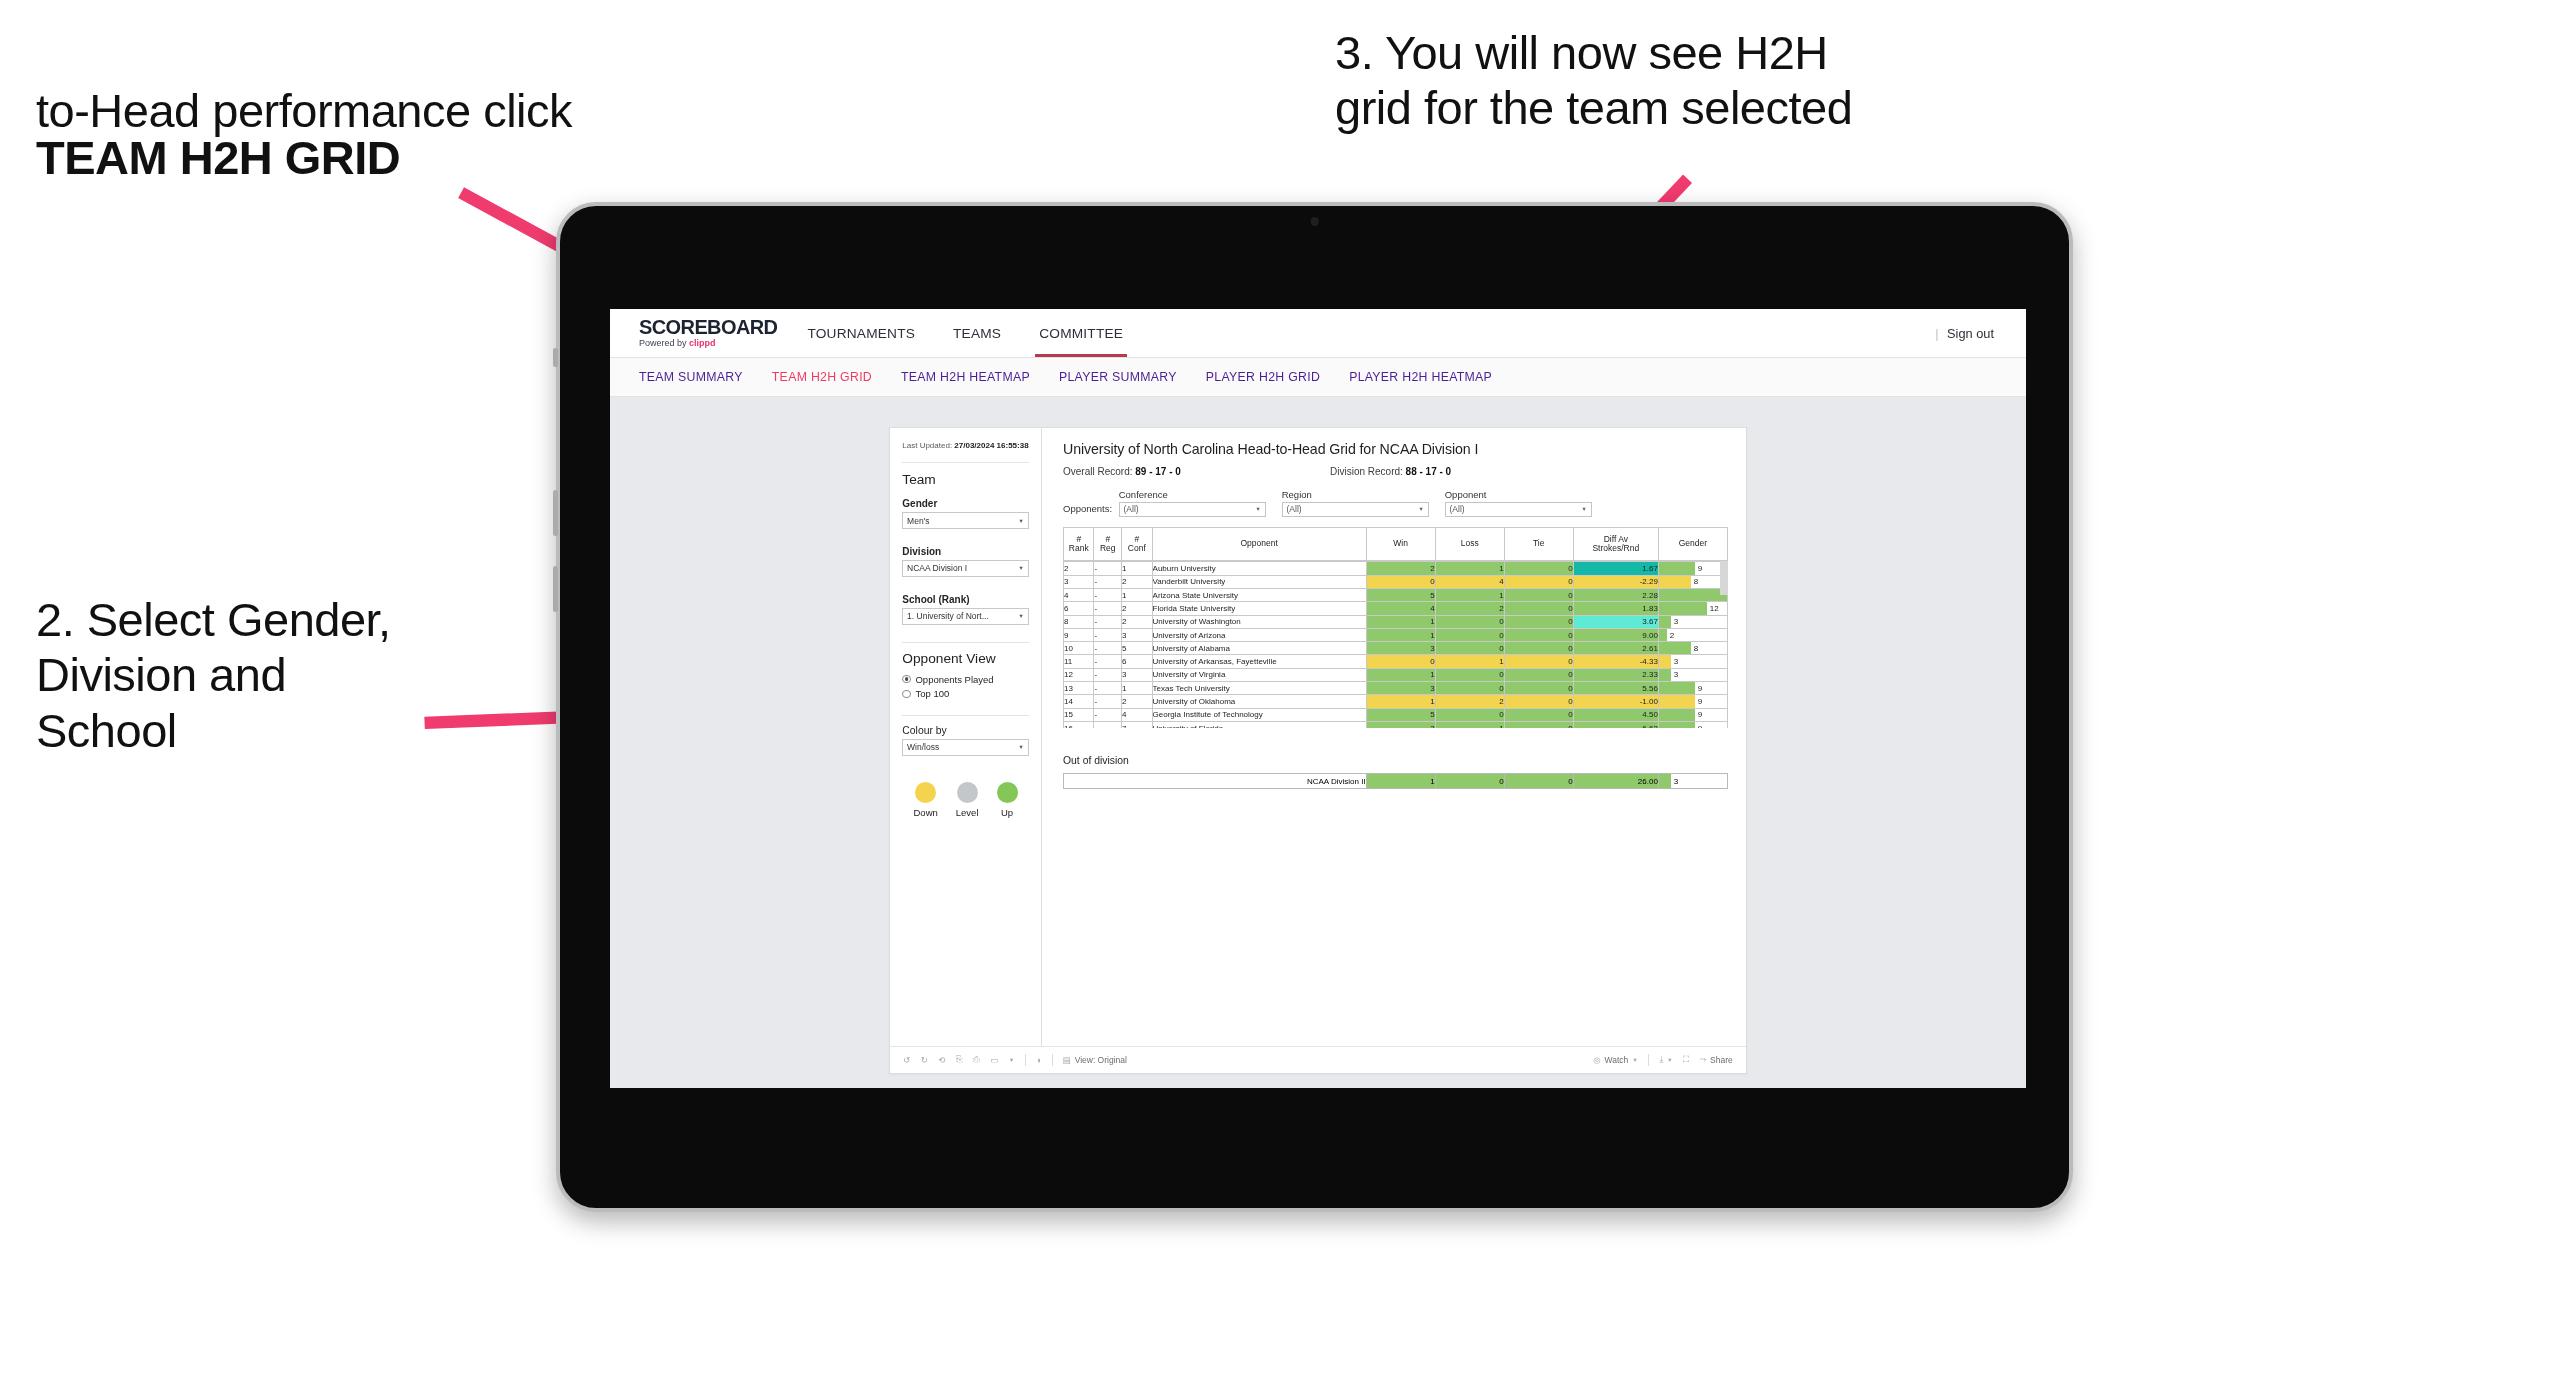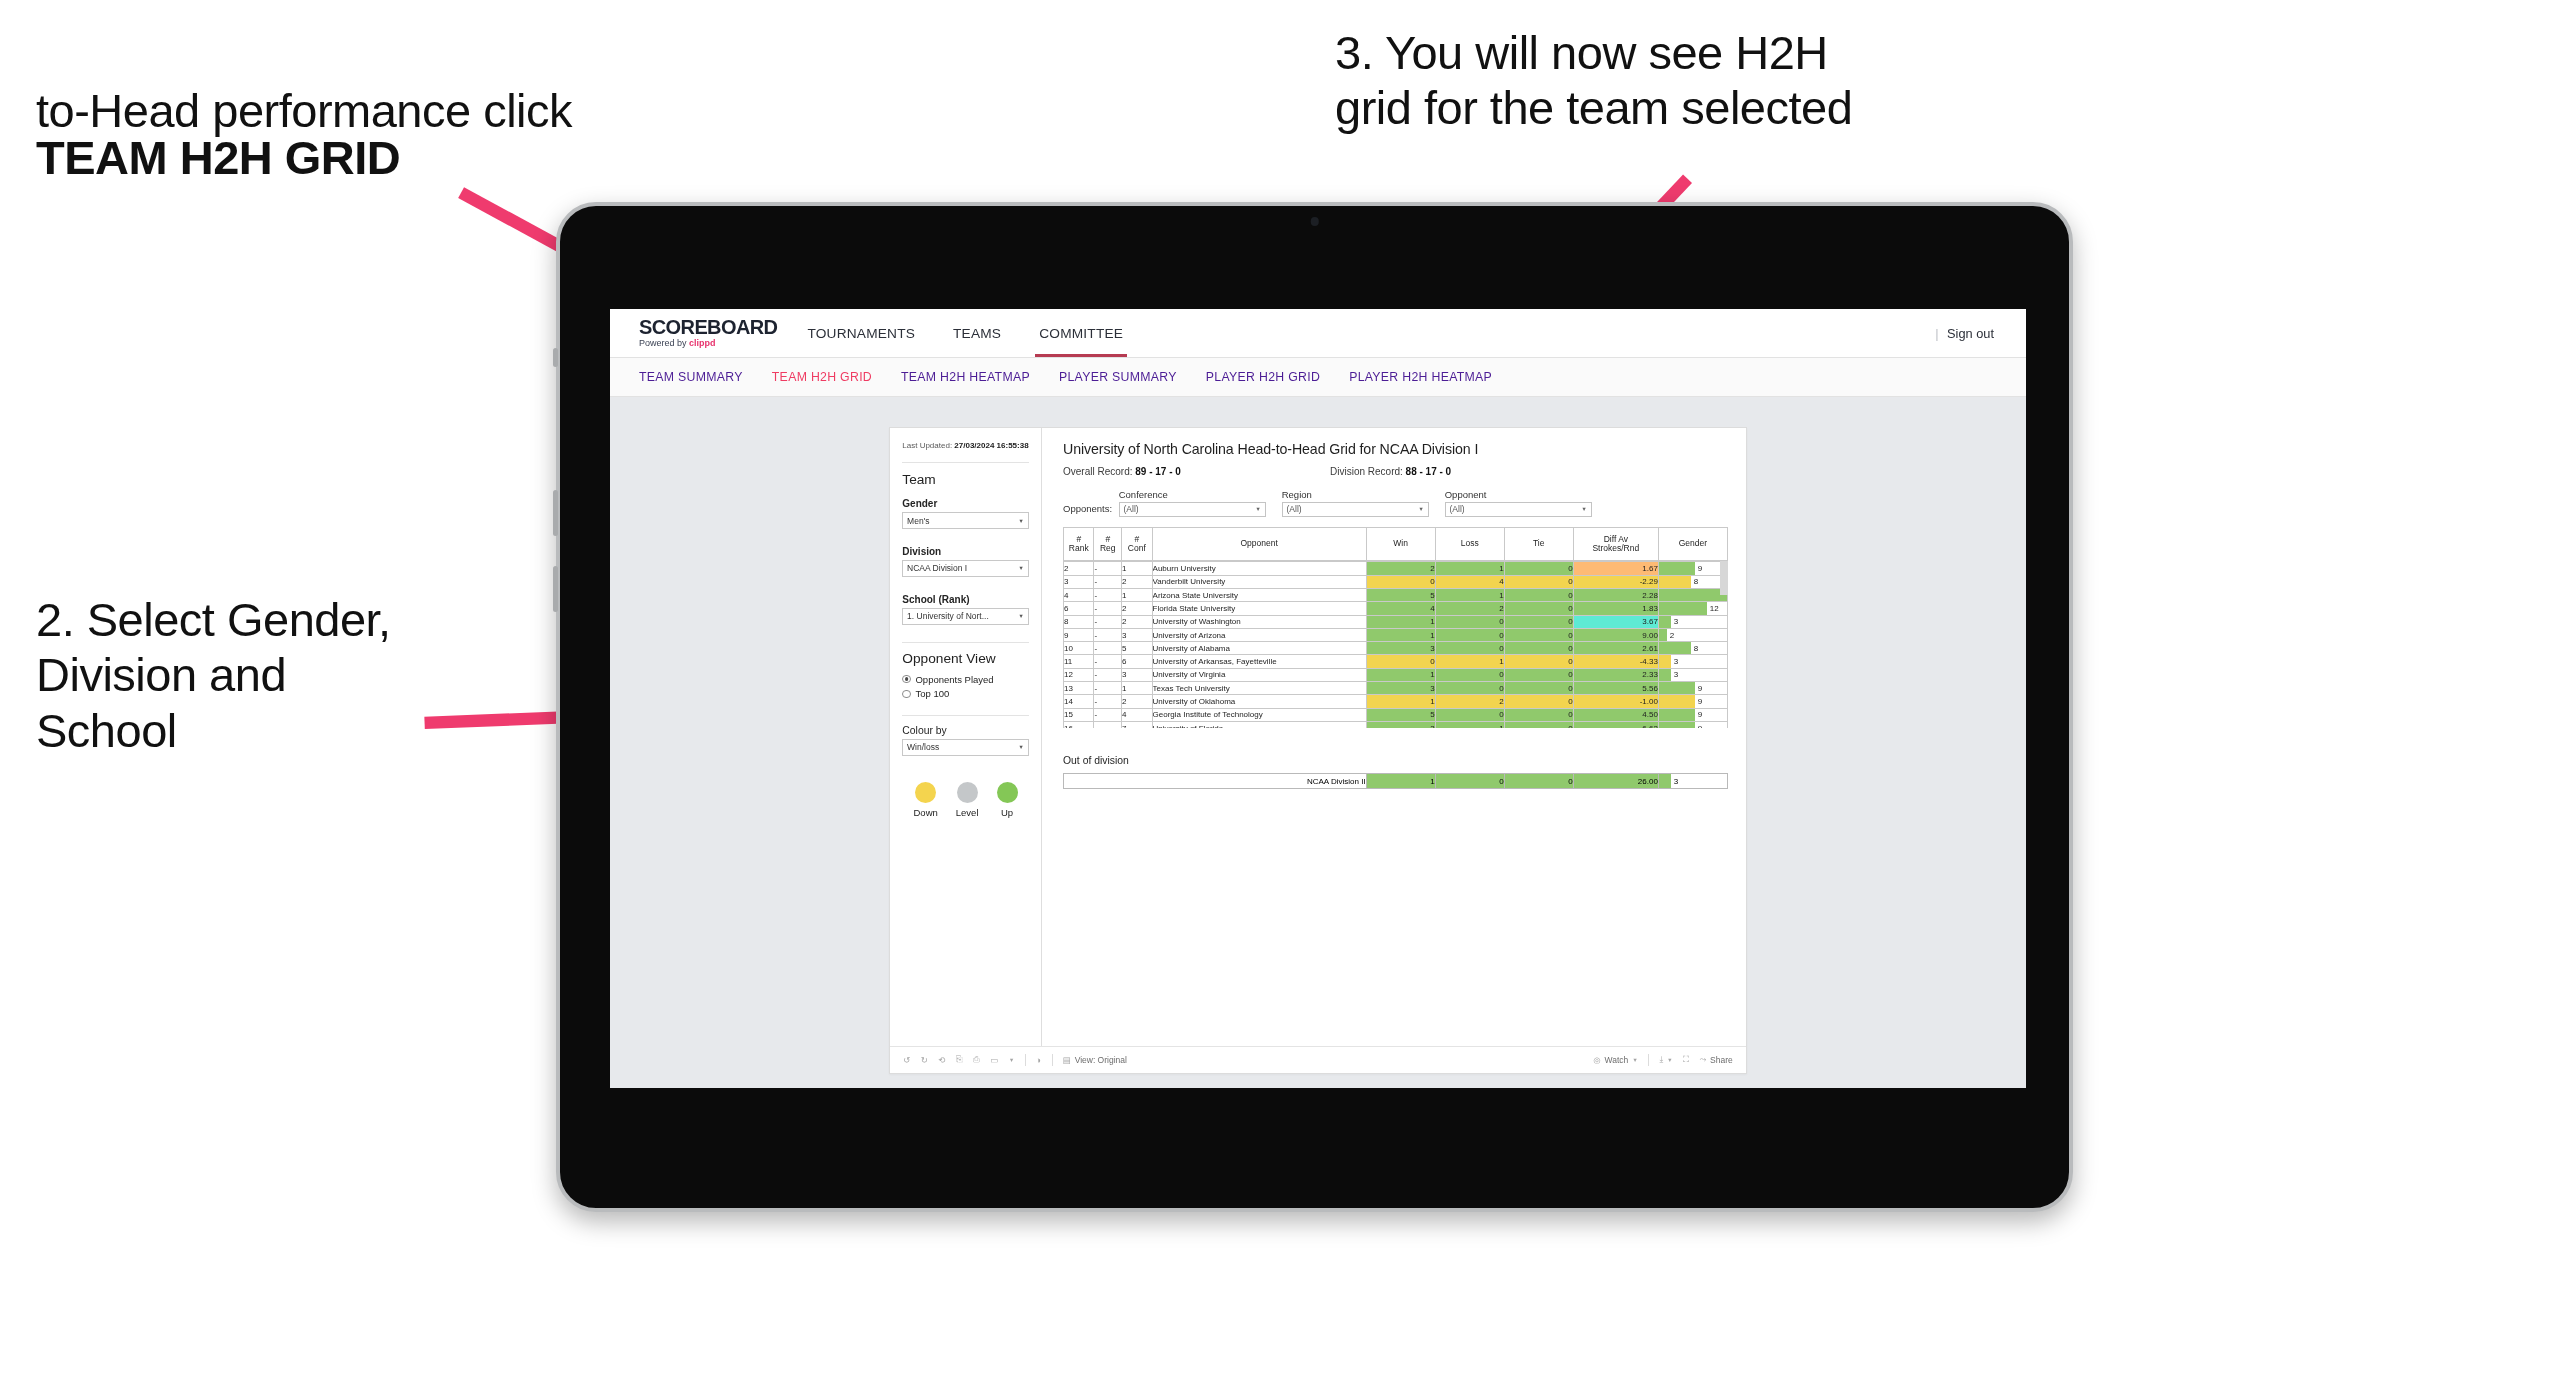--- a/index.html
+++ b/index.html
@@ -339,21 +339,21 @@
                 </colgroup>
                 <tbody id="gridrows">
                     <tr>
                       <td class="c-rank">2</td>
                       <td class="c-reg">-</td>
                       <td class="c-conf">1</td>
                       <td class="opp">Auburn University</td>
                       <td class="num" style="background: rgb(144, 201, 108);">2</td>
                       <td class="num" style="background: rgb(144, 201, 108);">1</td>
                       <td class="num" style="background: rgb(144, 201, 108);">0</td>
-                      <td class="num" style="background: #fdba74;">1.67</td>
+                      <td class="num" style="background: #14b8a6;">1.67</td>
                       <td class="bar">
                         <div class="fill" style="width: 52.9412%; background: rgb(144, 201, 108);"></div>
                         <div class="v" style="left: 52.9412%;">9</div>
                       </td>
                     </tr>
                     <tr>
                       <td class="c-rank">3</td>
                       <td class="c-reg">-</td>
                       <td class="c-conf">2</td>
                       <td class="opp">Vanderbilt University</td>

